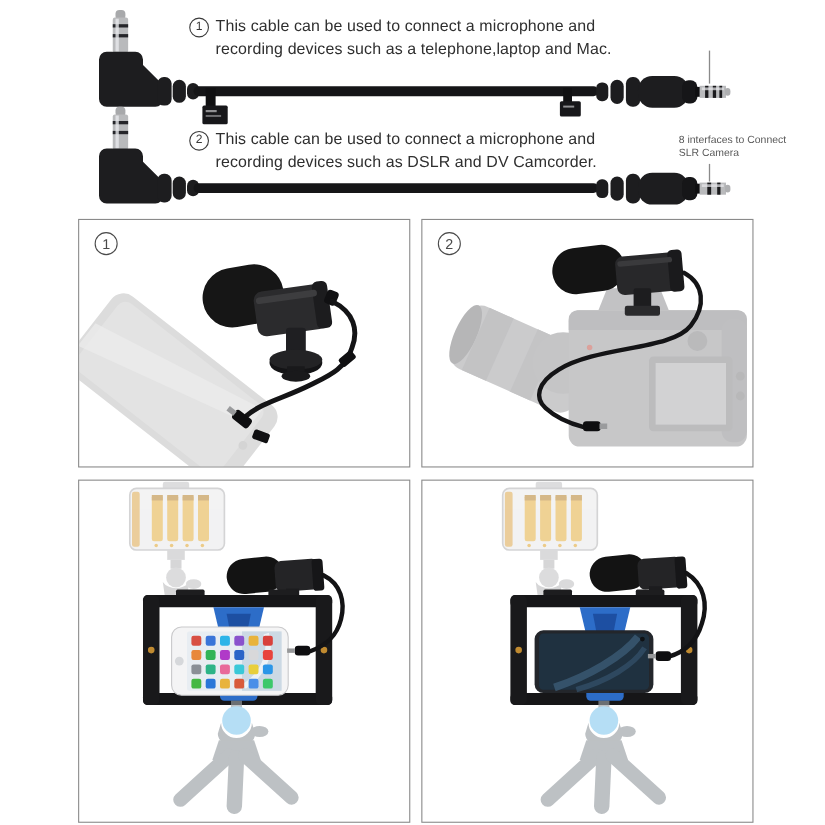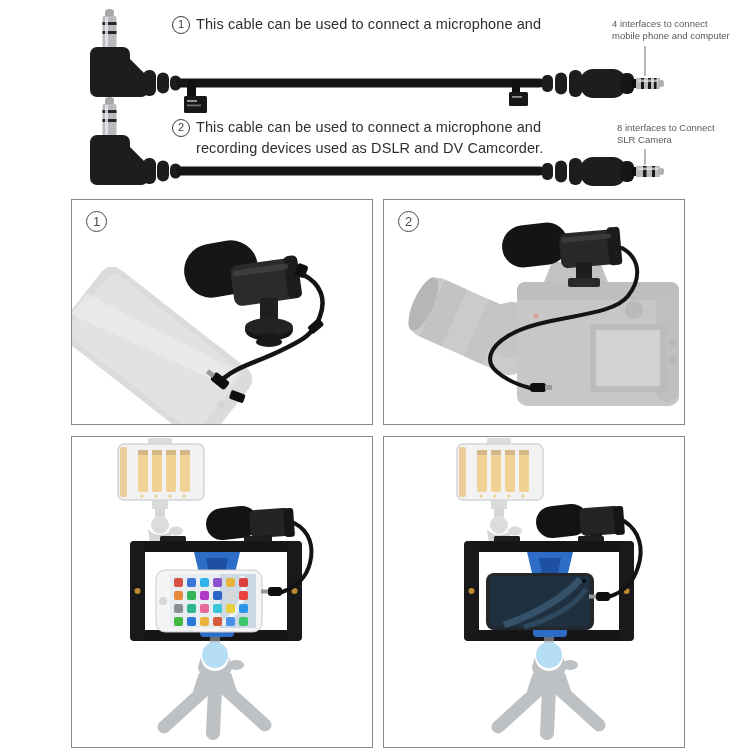--- a/index.html
+++ b/index.html
@@ -105,33 +105,30 @@
       </g>
       <line x1="645" y1="149" x2="645" y2="165" stroke="#8a8a8a" stroke-width="1.2"></line>
     </g>
   </svg>
 
   <div class="desc" style="left:172px;top:14px">
     <div class="line">
       <span class="circ">1</span>
       <span>This cable can be used to connect a microphone and</span>
     </div>
-  </div>
-
-  <div class="callout" style="left:612px;top:18px">
-    <div>4 interfaces to connect</div>
-    <div>mobile phone and computer</div>
-  </div>
+    <div class="line indent">recording devices such as a telephone,laptop and Mac.</div>
+  </div>
+
 
   <div class="desc" style="left:172px;top:117px">
     <div class="line">
       <span class="circ">2</span>
       <span>This cable can be used to connect a microphone and</span>
     </div>
-    <div class="line indent">recording devices used as DSLR and DV Camcorder.</div>
+    <div class="line indent">recording devices such as DSLR and DV Camcorder.</div>
   </div>
 
   <div class="callout" style="left:617px;top:122px">
     <div>8 interfaces to Connect</div>
     <div>SLR Camera</div>
   </div>
 
   <div class="panel" style="left:71px;top:199px;width:302px;height:226px">
     <span class="panel-num">1</span>
     <svg width="300" height="224" viewBox="0 0 300 224">

